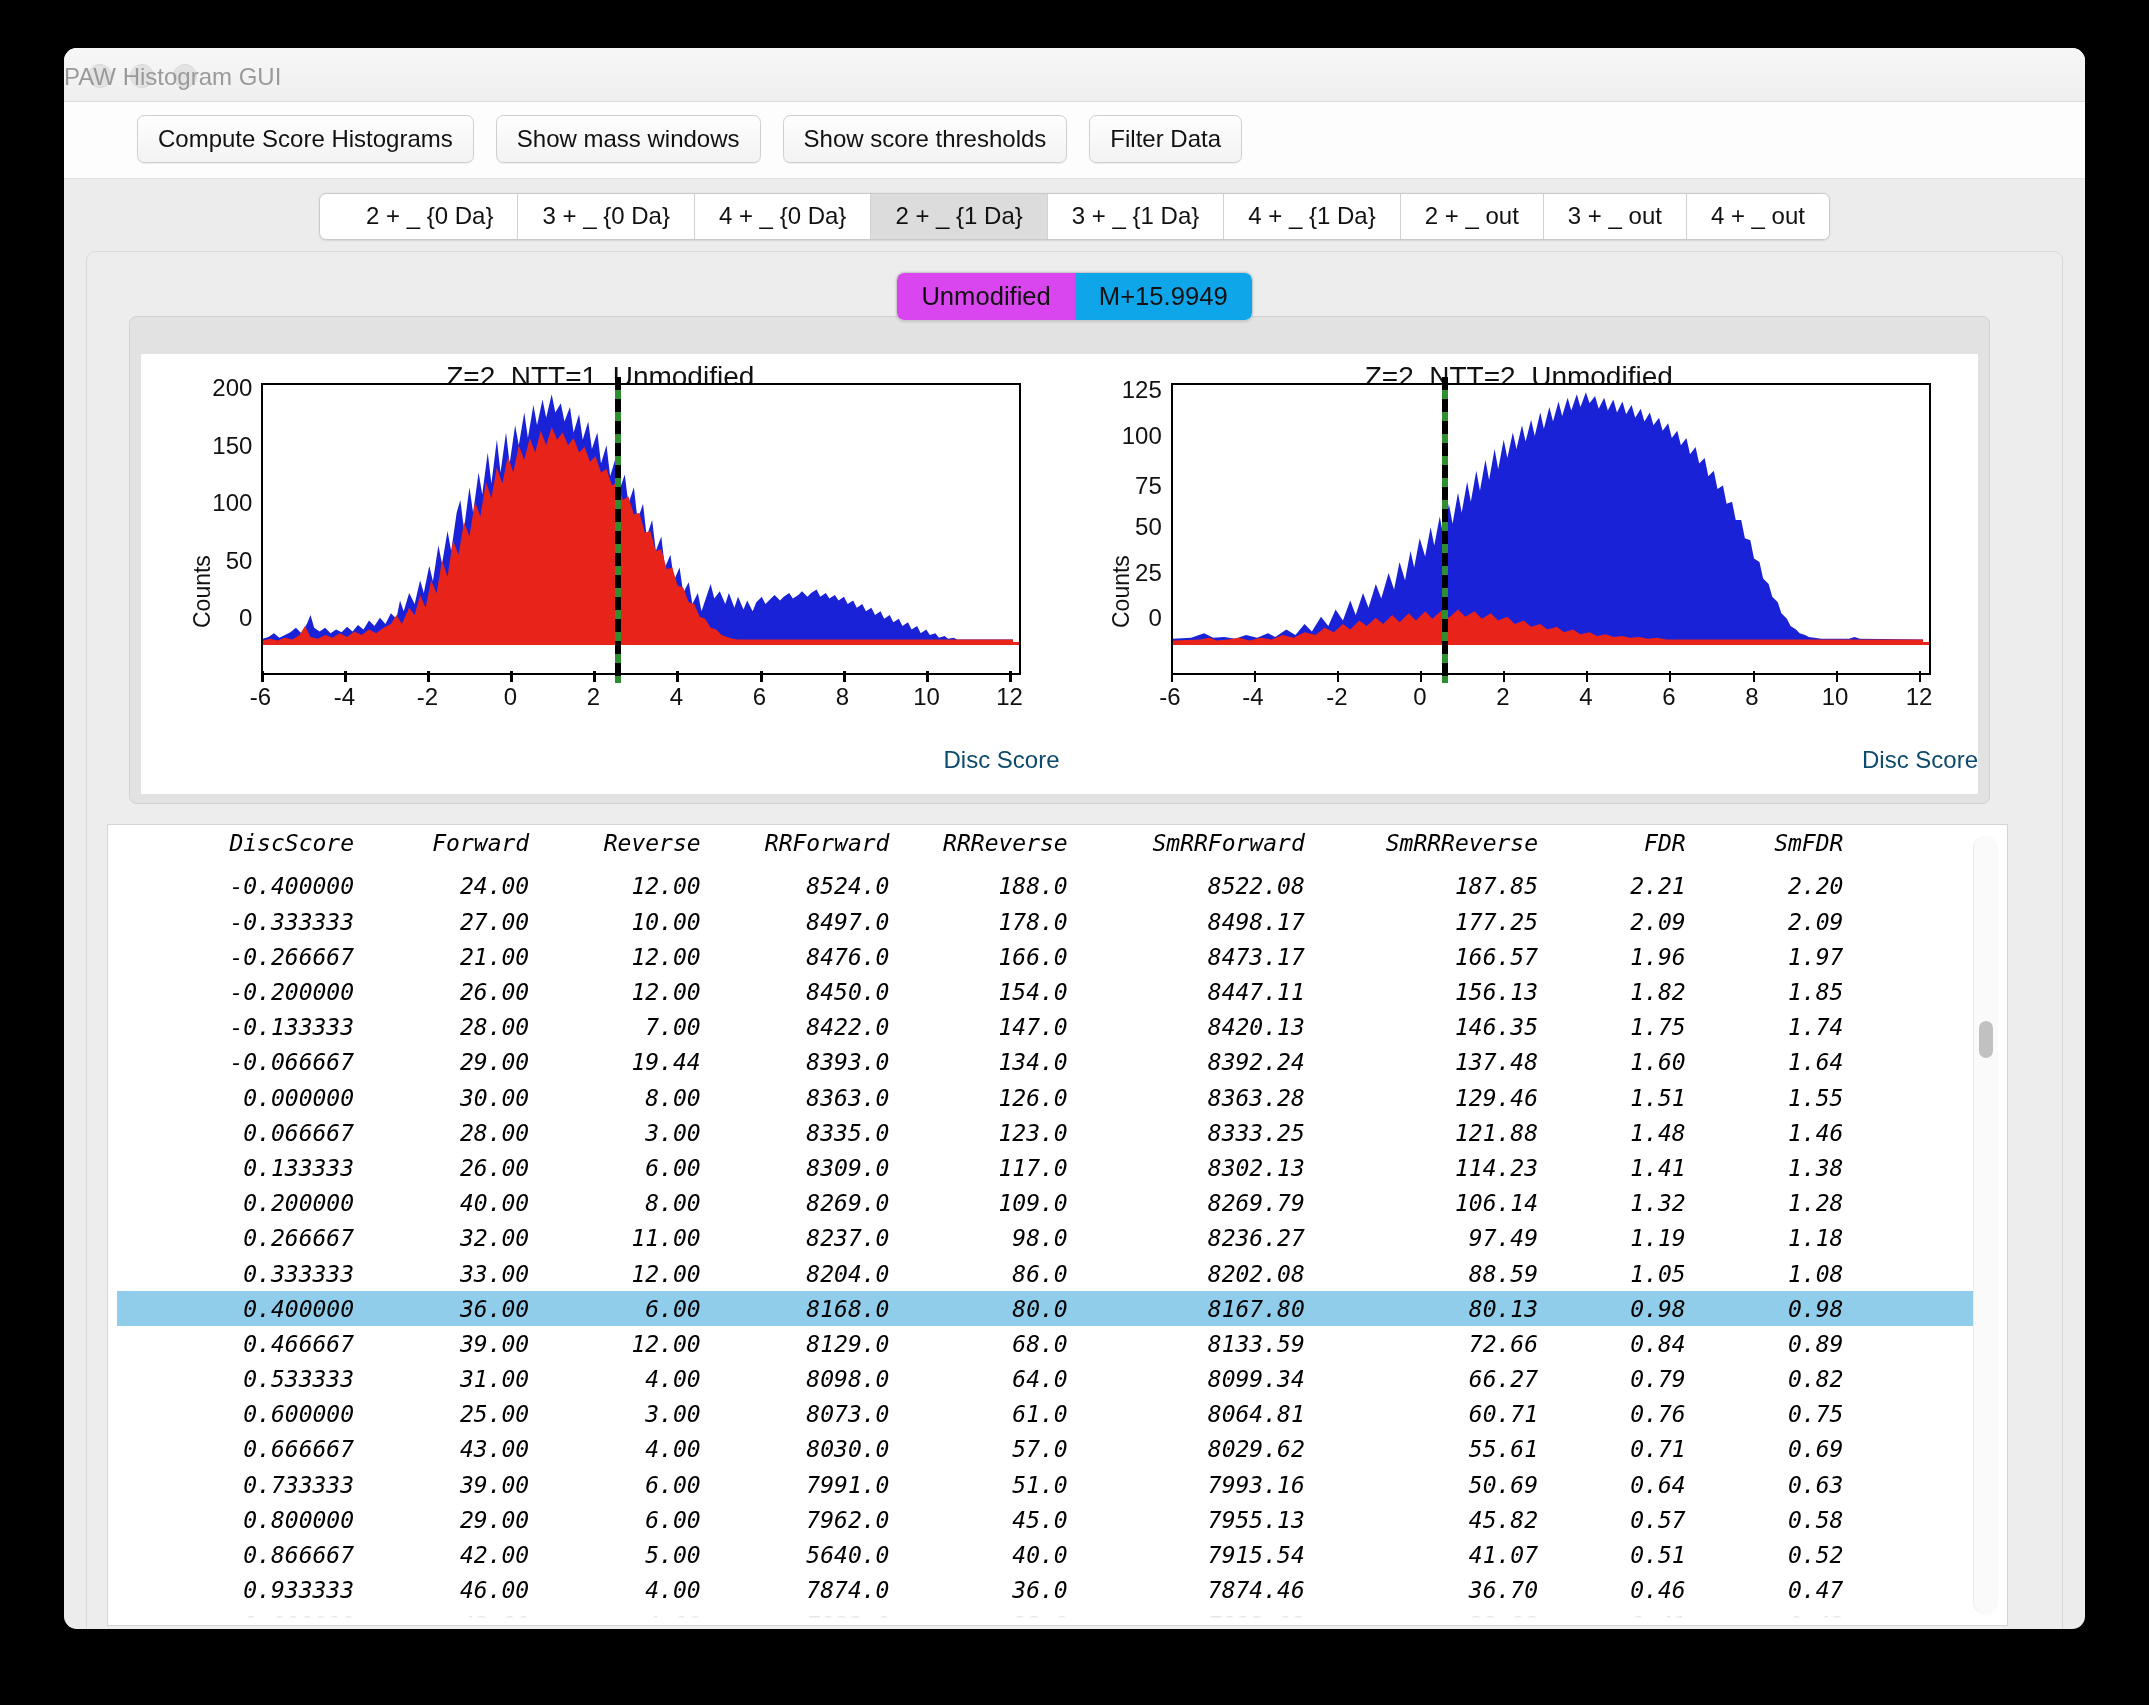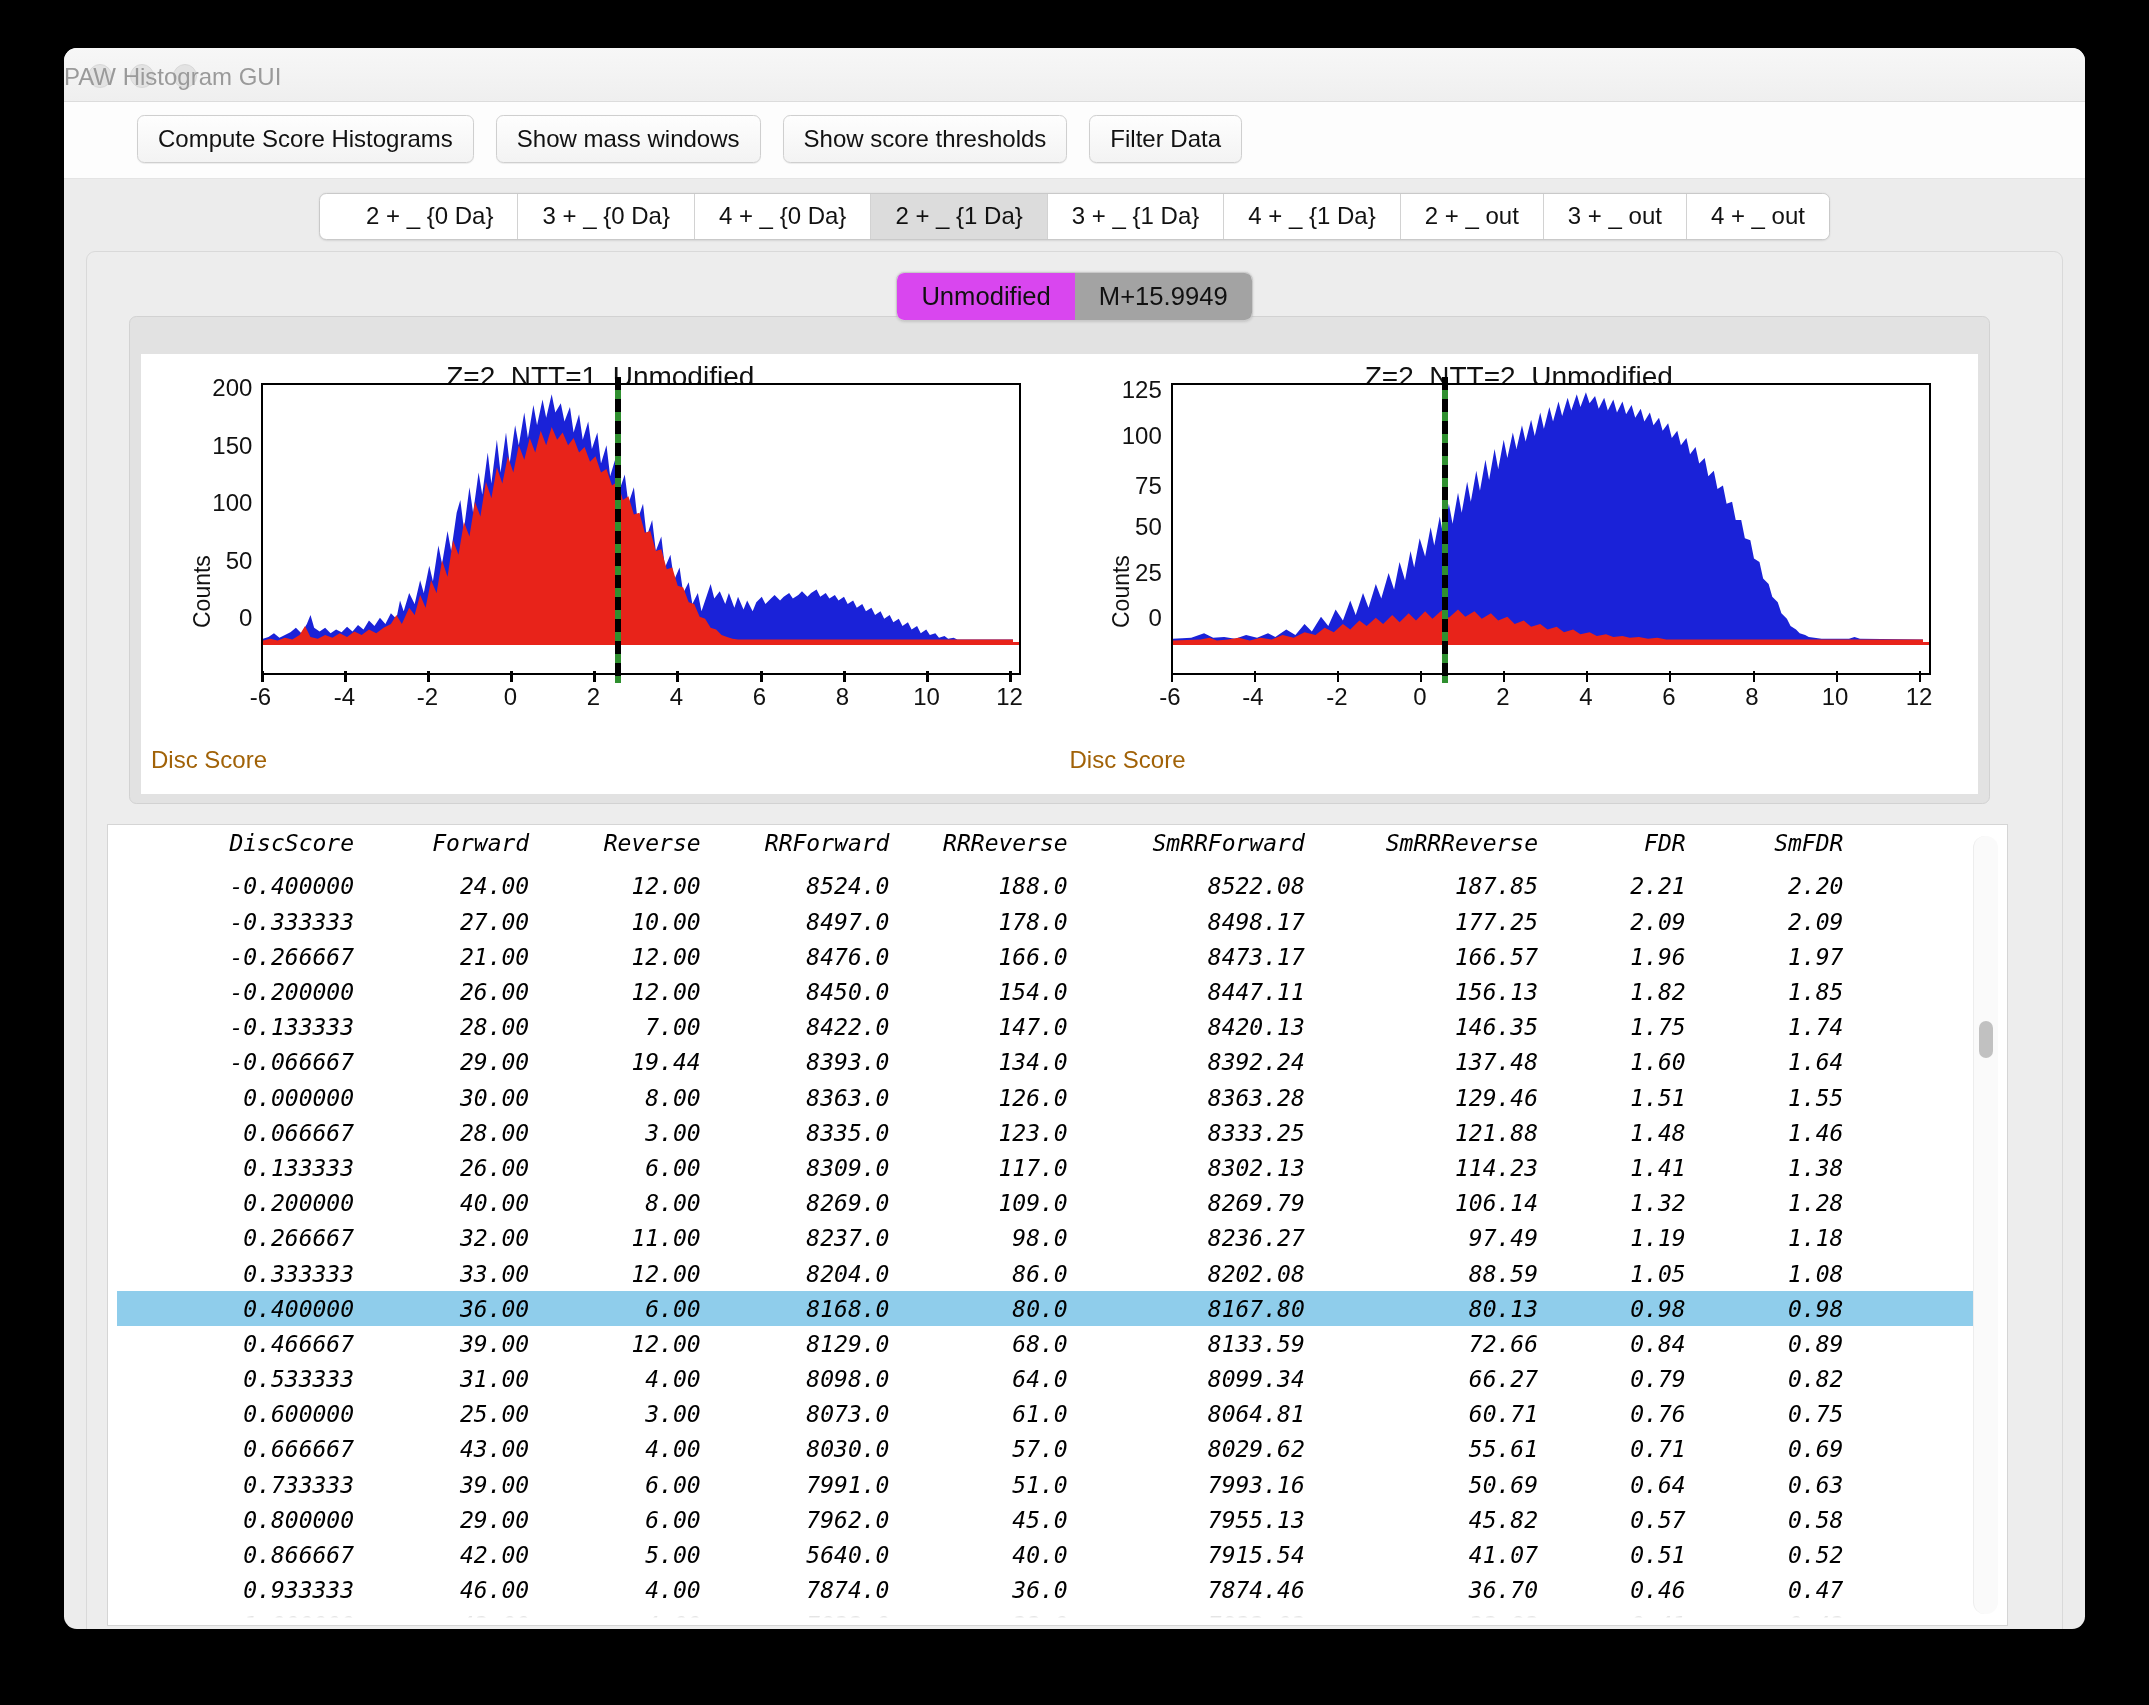--- a/index.html
+++ b/index.html
@@ -111,21 +111,21 @@
     background: #fff;
     border: 0.9px solid #c9c9c9;
     border-radius: 8.2px;
     overflow: hidden;
     box-shadow: 0 0.9px 2.7px rgba(0,0,0,0.13);
   }
   .subtab {
     font-size: 25.6px;
     padding: 9.1px 24px;
     color: #111;
-    background: #a3a3a3;
+    background: #0ea5e9;
     white-space: nowrap;
     cursor: pointer;
   }
   .subtab.active { background: #d946ef; }
 
   
   #plot-panel {
     position: absolute;
     left: 42px; top: 64px;
     width: 1859px; height: 486px;
@@ -147,21 +147,21 @@
   }
   .axis-label-y {
     position: absolute;
     font-size: 23px; color: #111;
     transform: rotate(-90deg);
     transform-origin: 0 0;
     white-space: nowrap;
   }
   .axis-label-x {
     position: absolute; left: 10px; right: 0; bottom: 3.7px;
-    text-align: left; font-size: 24px; color: #a16207;
+    text-align: right; font-size: 24px; color: #0c4a6e;
   }
   .ytick, .xtick {
     position: absolute; font-size: 24px; color: #111;
     white-space: nowrap;
   }
   .ytick { text-align: right; }
   .plot-frame {
     position: absolute;
     border: 2.7px solid #000;
     background: #fff;

